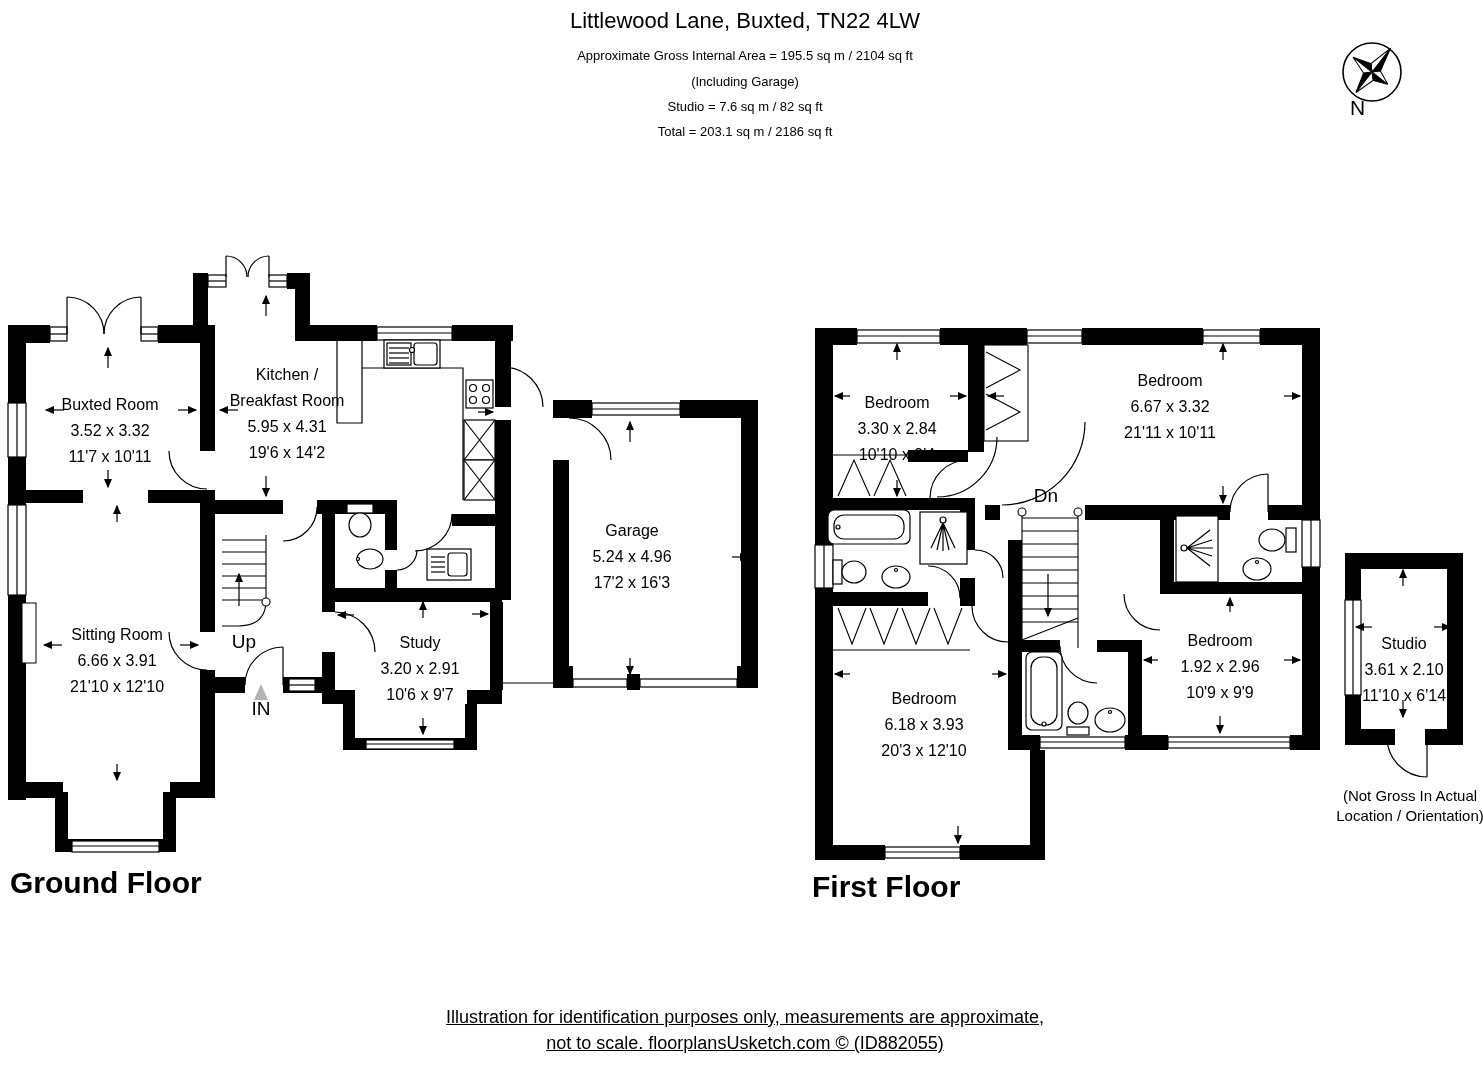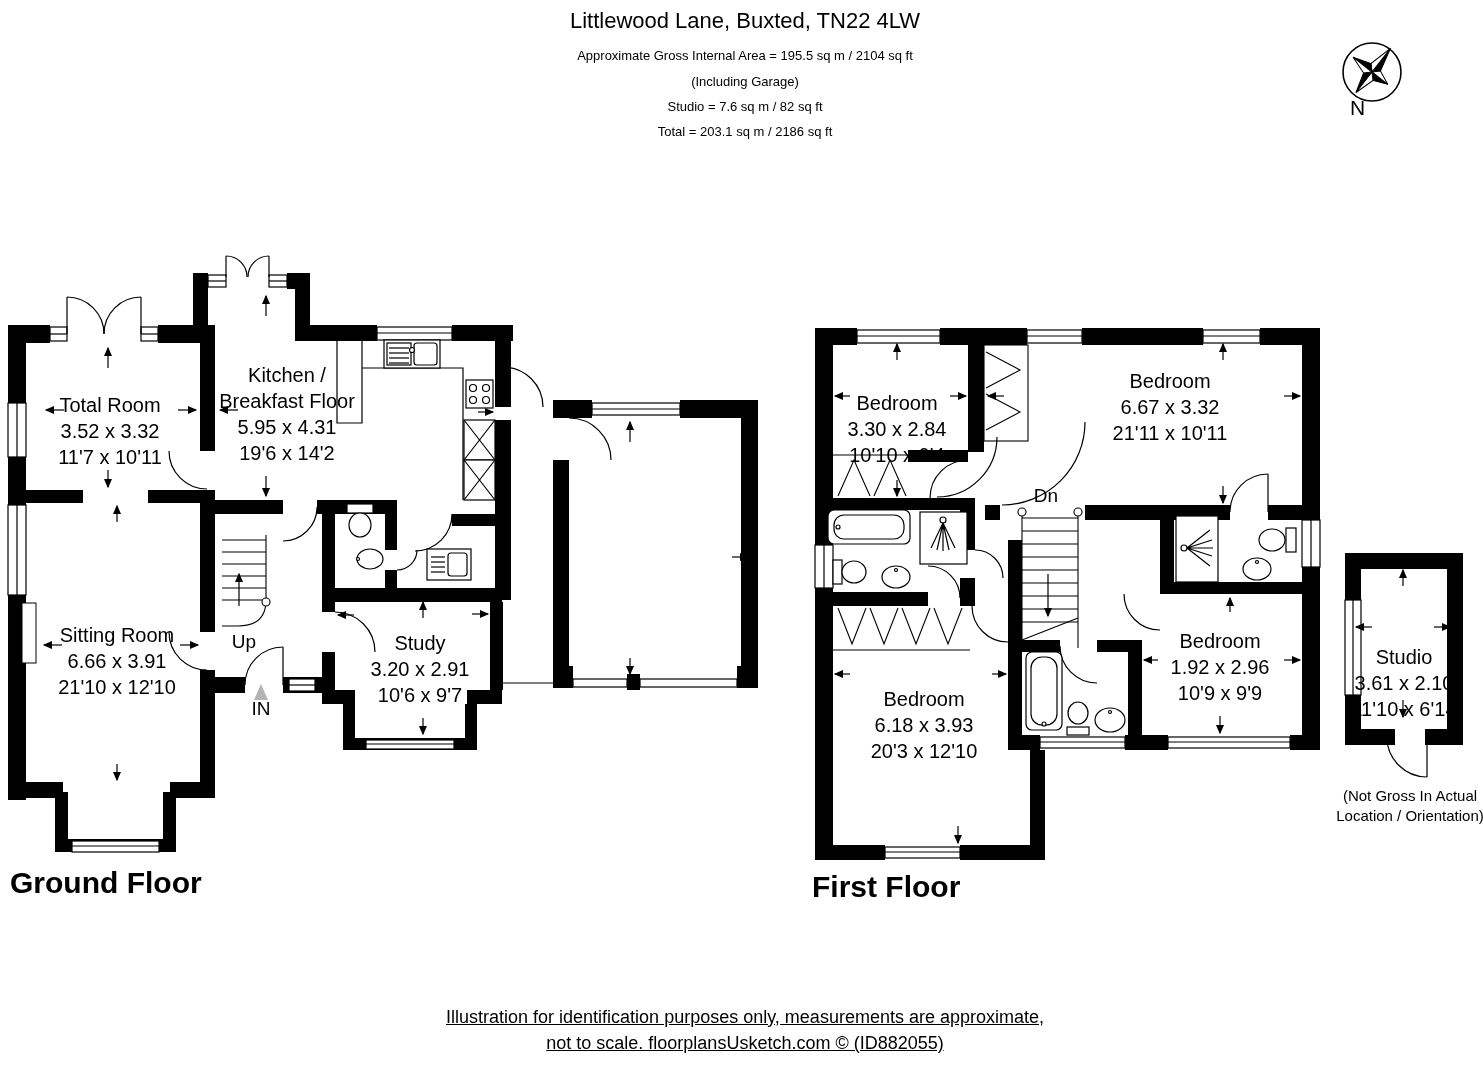--- a/index.html
+++ b/index.html
@@ -4,21 +4,21 @@
 <style>
   html,body{margin:0;padding:0;background:#fff;}
   .stage{position:relative;width:1483px;height:1080px;background:#ffffff;
          font-family:"Liberation Sans",sans-serif;color:#000;overflow:hidden;}
   svg{position:absolute;left:0;top:0;}
   .abs{position:absolute;white-space:nowrap;}
   .ctr{transform:translateX(-50%);text-align:center;}
   .title{font-size:22px;font-weight:normal;}
   .sub{font-size:13px;}
   .rl{position:absolute;transform:translateX(-50%);text-align:center;
-      font-size:20px;line-height:26px;white-space:nowrap;}
+      font-size:16px;line-height:26px;white-space:nowrap;}
   .small-lab{font-size:19px;}
   .floor-lab{font-size:30px;font-weight:bold;}
   .note{font-size:15px;line-height:20px;}
   .foot{font-size:18px;line-height:26px;text-decoration:underline;}
   .nlab{font-size:21px;}
 </style>
 </head>
 <body>
 
 <div class="stage">
@@ -480,40 +480,45 @@
 
 <div class="abs ctr title" style="left:745px;top:8px">Littlewood Lane, Buxted, TN22 4LW</div>
 <div class="abs ctr sub" style="left:745px;top:48px">Approximate Gross Internal Area = 195.5 sq m / 2104 sq ft</div>
 <div class="abs ctr sub" style="left:745px;top:74px">(Including Garage)</div>
 <div class="abs ctr sub" style="left:745px;top:99px">Studio = 7.6 sq m / 82 sq ft</div>
 <div class="abs ctr sub" style="left:745px;top:124px">Total = 203.1 sq m / 2186 sq ft</div>
 
 <div class="abs nlab" style="left:1350px;top:96px">N</div>
 
 <div class="rl" style="left:110px;top:392px">
-  <div>Total Room</div>
+  <div>Buxted Room</div>
   <div>3.52 x 3.32</div>
   <div>11'7 x 10'11</div>
 </div>
 <div class="rl" style="left:287px;top:362px">
   <div>Kitchen /</div>
-  <div>Breakfast Floor</div>
+  <div>Breakfast Room</div>
   <div>5.95 x 4.31</div>
   <div>19'6 x 14'2</div>
 </div>
 <div class="rl" style="left:117px;top:622px">
   <div>Sitting Room</div>
   <div>6.66 x 3.91</div>
   <div>21'10 x 12'10</div>
 </div>
 <div class="rl" style="left:420px;top:630px">
   <div>Study</div>
   <div>3.20 x 2.91</div>
   <div>10'6 x 9'7</div>
 </div>
+<div class="rl" style="left:632px;top:518px">
+  <div>Garage</div>
+  <div>5.24 x 4.96</div>
+  <div>17'2 x 16'3</div>
+</div>
 <div class="abs ctr small-lab" style="left:244px;top:631px">Up</div>
 <div class="abs ctr small-lab" style="left:261px;top:698px">IN</div>
 <div class="abs floor-lab" style="left:10px;top:866px">Ground Floor</div>
 
 <div class="rl" style="left:897px;top:390px">
   <div>Bedroom</div>
   <div>3.30 x 2.84</div>
   <div>10'10 x 9'4</div>
 </div>
 <div class="rl" style="left:1170px;top:368px">
@@ -527,21 +532,21 @@
   <div>20'3 x 12'10</div>
 </div>
 <div class="rl" style="left:1220px;top:628px">
   <div>Bedroom</div>
   <div>1.92 x 2.96</div>
   <div>10'9 x 9'9</div>
 </div>
 <div class="abs ctr small-lab" style="left:1046px;top:485px">Dn</div>
 <div class="abs floor-lab" style="left:812px;top:870px">First Floor</div>
 
-<div class="rl" style="left:1404px;top:644px">
+<div class="rl" style="left:1404px;top:631px">
   <div>Studio</div>
   <div>3.61 x 2.10</div>
   <div>11'10 x 6'14</div>
 </div>
 <div class="rl note" style="left:1410px;top:786px">
   <div>(Not Gross In Actual</div>
   <div>Location / Orientation)</div>
 </div>
 
 <div class="abs ctr foot" style="left:745px;top:1004px">Illustration for identification purposes only, measurements are approximate,</div>

